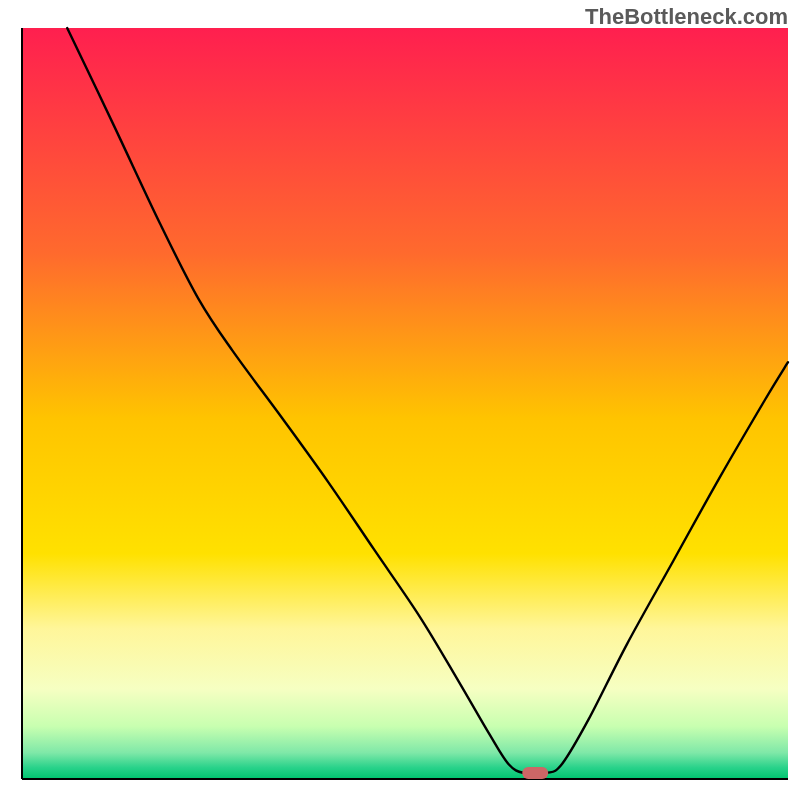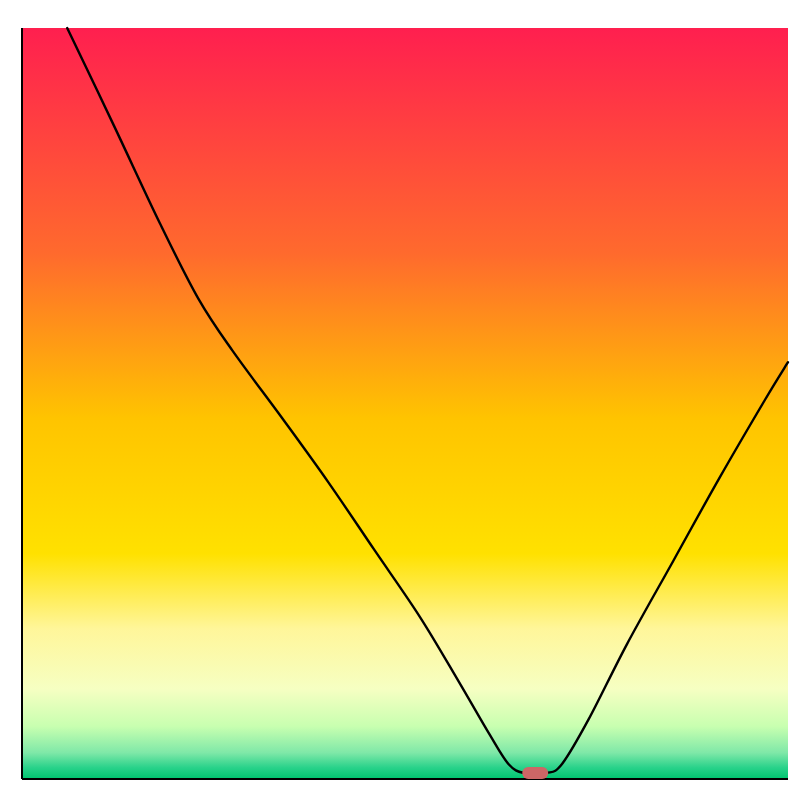--- a/index.html
+++ b/index.html
@@ -26,20 +26,21 @@
     z-index: 5;
   }
   svg {
     display: block;
   }
 </style>
 </head>
 <body>
 
 <div class="chart-container">
+  <div class="watermark">TheBottleneck.com</div>
   <svg id="chart-svg" width="800" height="800" viewBox="0 0 800 800">
     <defs>
       <linearGradient id="bg-grad" x1="0" y1="0" x2="0" y2="1">
           <stop offset="0%" stop-color="#ff1f4f"></stop>
           <stop offset="30%" stop-color="#ff6a2d"></stop>
           <stop offset="52%" stop-color="#ffc400"></stop>
           <stop offset="70%" stop-color="#ffe100"></stop>
           <stop offset="80%" stop-color="#fff69a"></stop>
           <stop offset="88%" stop-color="#f6ffc2"></stop>
           <stop offset="93%" stop-color="#c8ffb0"></stop>

